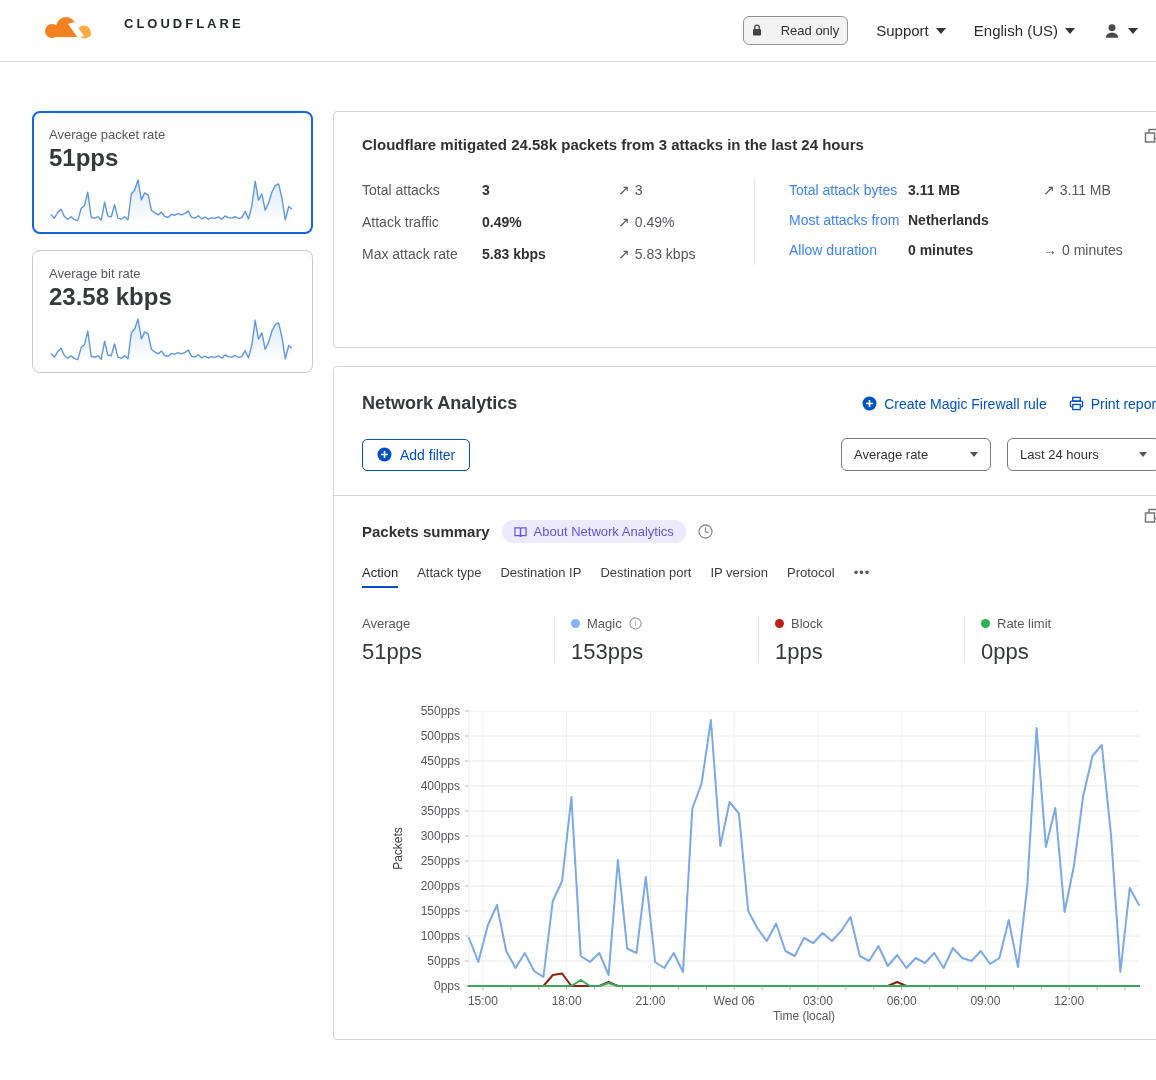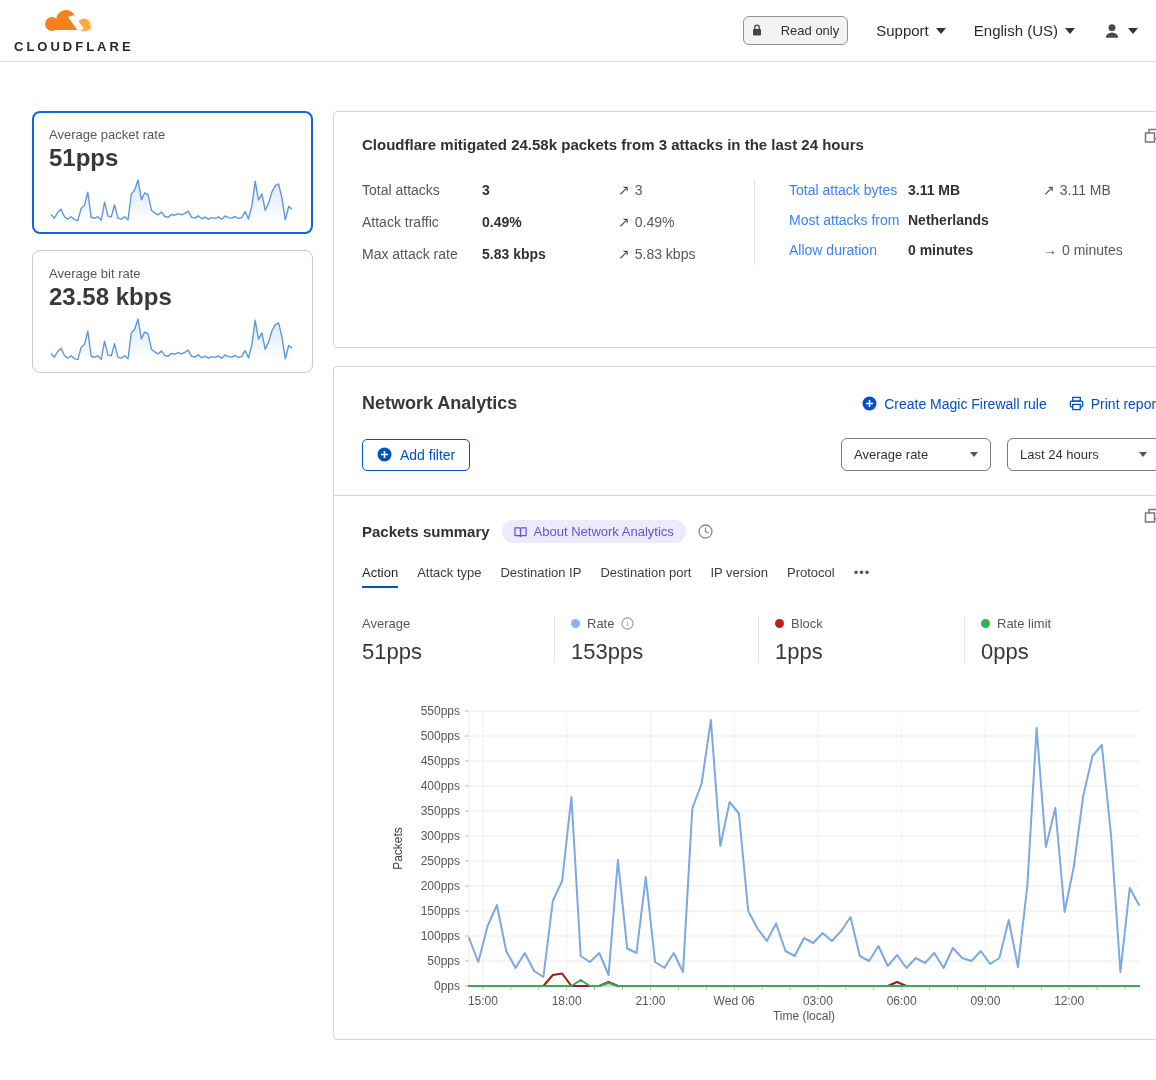--- a/index.html
+++ b/index.html
@@ -8,21 +8,21 @@
 
   
   .header { height:62px; border-bottom:1px solid #d9d9d9; display:flex;
     align-items:center; justify-content:space-between; padding:0 18px 0 14px; }
   .hdr-right { display:flex; align-items:center; gap:28px; }
   .readonly-badge { display:flex; align-items:center; gap:19px; background:#f3f3f3;
     border:1px solid #949494; border-radius:6px; padding:6px 8px; font-size:13px; color:#313131; }
   .menu-item { display:flex; align-items:center; gap:7px; font-size:15px; color:#2b2b2b; cursor:pointer; }
   .caret { width:0; height:0; border-left:5px solid transparent; border-right:5px solid transparent;
     border-top:6px solid #333; display:inline-block; }
-  .logo { display:flex; flex-direction:column; line-height:1; }
+  .logo { display:flex; flex-direction:row; line-height:1; }
   .logo-word { font-size:13px; font-weight:bold; letter-spacing:3px; color:#23282d; margin-top:1px; }
 
   
   .content { display:flex; gap:20px; padding:49px 0 0 8px; align-items:flex-start; }
   .leftcol { width:281px; flex:none;margin-left:24px; }
   .maincol { width:868px; flex:none; }
 
   
   .mcard { border:1px solid #c9c9c9; border-radius:8px; padding:15px 16px 10px; height:123px;
     margin-bottom:16px; background:#fff; }
@@ -293,21 +293,21 @@
             <div class="pstat">
               <div class="plabel">
                 <span>Average</span>
               </div>
               <div class="pvalue">51pps</div>
             </div>
             <div class="pdiv"></div>
             <div class="pstat">
               <div class="plabel">
                 <span class="dot" style="background: rgb(133, 179, 245);"></span>
-                <span>Rate</span>
+                <span>Magic</span>
                 <svg width="13" height="13" viewBox="0 0 14 14">
                   <circle cx="7" cy="7" r="6" fill="none" stroke="#9a9a9a" stroke-width="1.2"></circle>
                   <text x="7" y="10" text-anchor="middle" font-size="8.5" fill="#9a9a9a">i</text>
                 </svg>
               </div>
               <div class="pvalue">153pps</div>
             </div>
             <div class="pdiv"></div>
             <div class="pstat">
               <div class="plabel">

